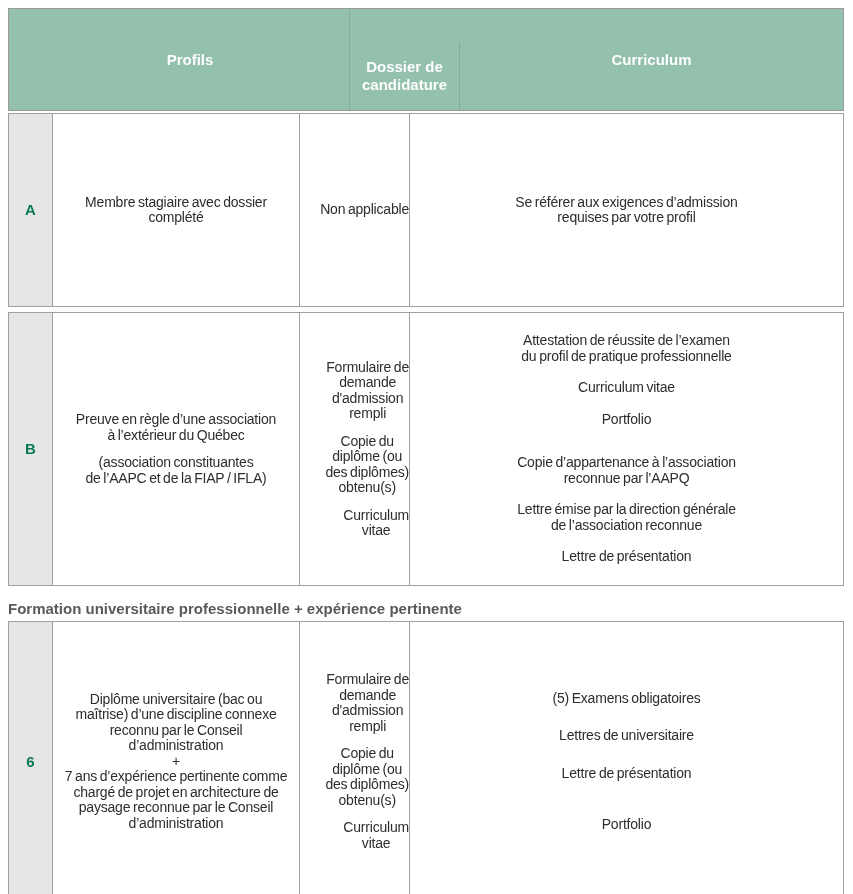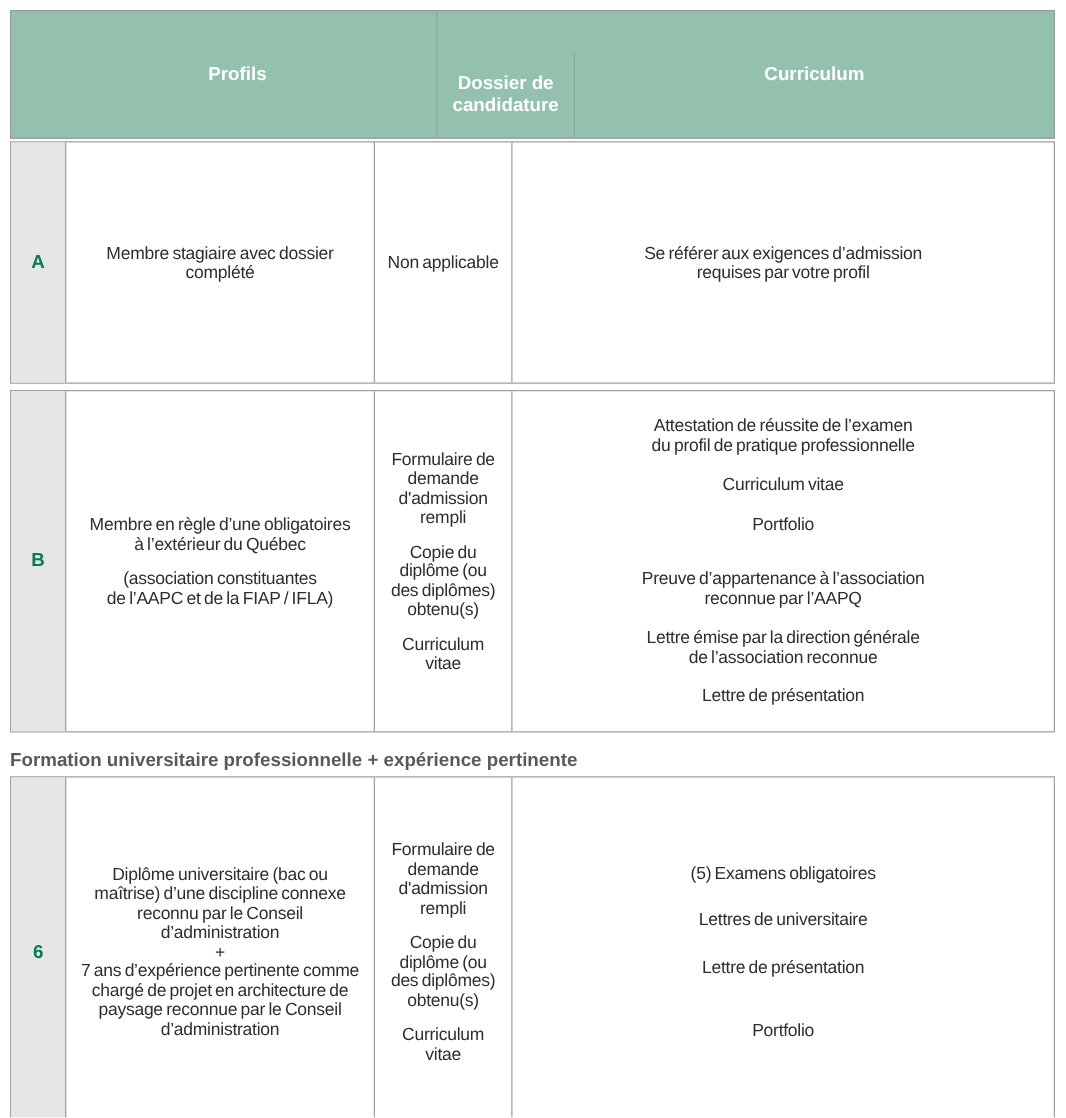--- a/index.html
+++ b/index.html
@@ -43,21 +43,21 @@
     display:flex;flex-direction:column;justify-content:center;align-items:center;
     text-align:center;font-size:14px;line-height:15.5px;
     border-right:1px solid var(--border);
   }
   .td:last-child{border-right:none;}
   .letter-cell{
     width:44px;background:var(--letter-bg);
     color:var(--letter-text);font-weight:bold;font-size:15px;
   }
   .profile-cell{width:247px;}
-  .dossier-cell{width:110px;}
+  .dossier-cell{width:110px;align-items:flex-end;}
   .exigences-cell{flex:1;}
   .td p{white-space:pre-line;letter-spacing:-0.2px;word-spacing:-1px;}
   .profile-cell p{margin:6px 0;}
   .dossier-cell p{margin:6px 0;}
   .exigences-cell p{margin:8px 0;}
   .row-6 .profile-cell p{margin:0;}
   .row-6 .exigences-cell p{margin:11px 0;}
   p.gap-before{margin-top:20px !important;}
   p.gap-before-lg{margin-top:25px !important;}
   
@@ -89,21 +89,21 @@
     </div>
     <div class="td exigences-cell">
       <p>Se référer aux exigences d’admission
 requises par votre profil</p>
     </div>
   </div>
 
   <div class="trow row-b">
     <div class="td letter-cell">B</div>
     <div class="td profile-cell">
-      <p>Membre en règle d’une obligatoires
+      <p>Preuve en règle d’une association
 à l’extérieur du Québec</p>
       <p>(association constituantes
 de l’AAPC et de la FIAP / IFLA)</p>
     </div>
     <div class="td dossier-cell">
       <p>Formulaire de
 demande
 d'admission
 rempli</p>
       <p>Copie du
@@ -111,21 +111,21 @@
 des diplômes)
 obtenu(s)</p>
       <p>Curriculum
 vitae</p>
     </div>
     <div class="td exigences-cell">
       <p>Attestation de réussite de l’examen
 du profil de pratique professionnelle</p>
       <p>Curriculum vitae</p>
       <p>Portfolio</p>
-      <p class="gap-before">Preuve d’appartenance à l’association
+      <p class="gap-before">Copie d’appartenance à l’association
 reconnue par l’AAPQ</p>
       <p>Lettre émise par la direction générale
 de l’association reconnue</p>
       <p>Lettre de présentation</p>
     </div>
   </div>
 
   <div class="section-title">Formation universitaire professionnelle + expérience pertinente</div>
 
   <div class="trow row-6">

